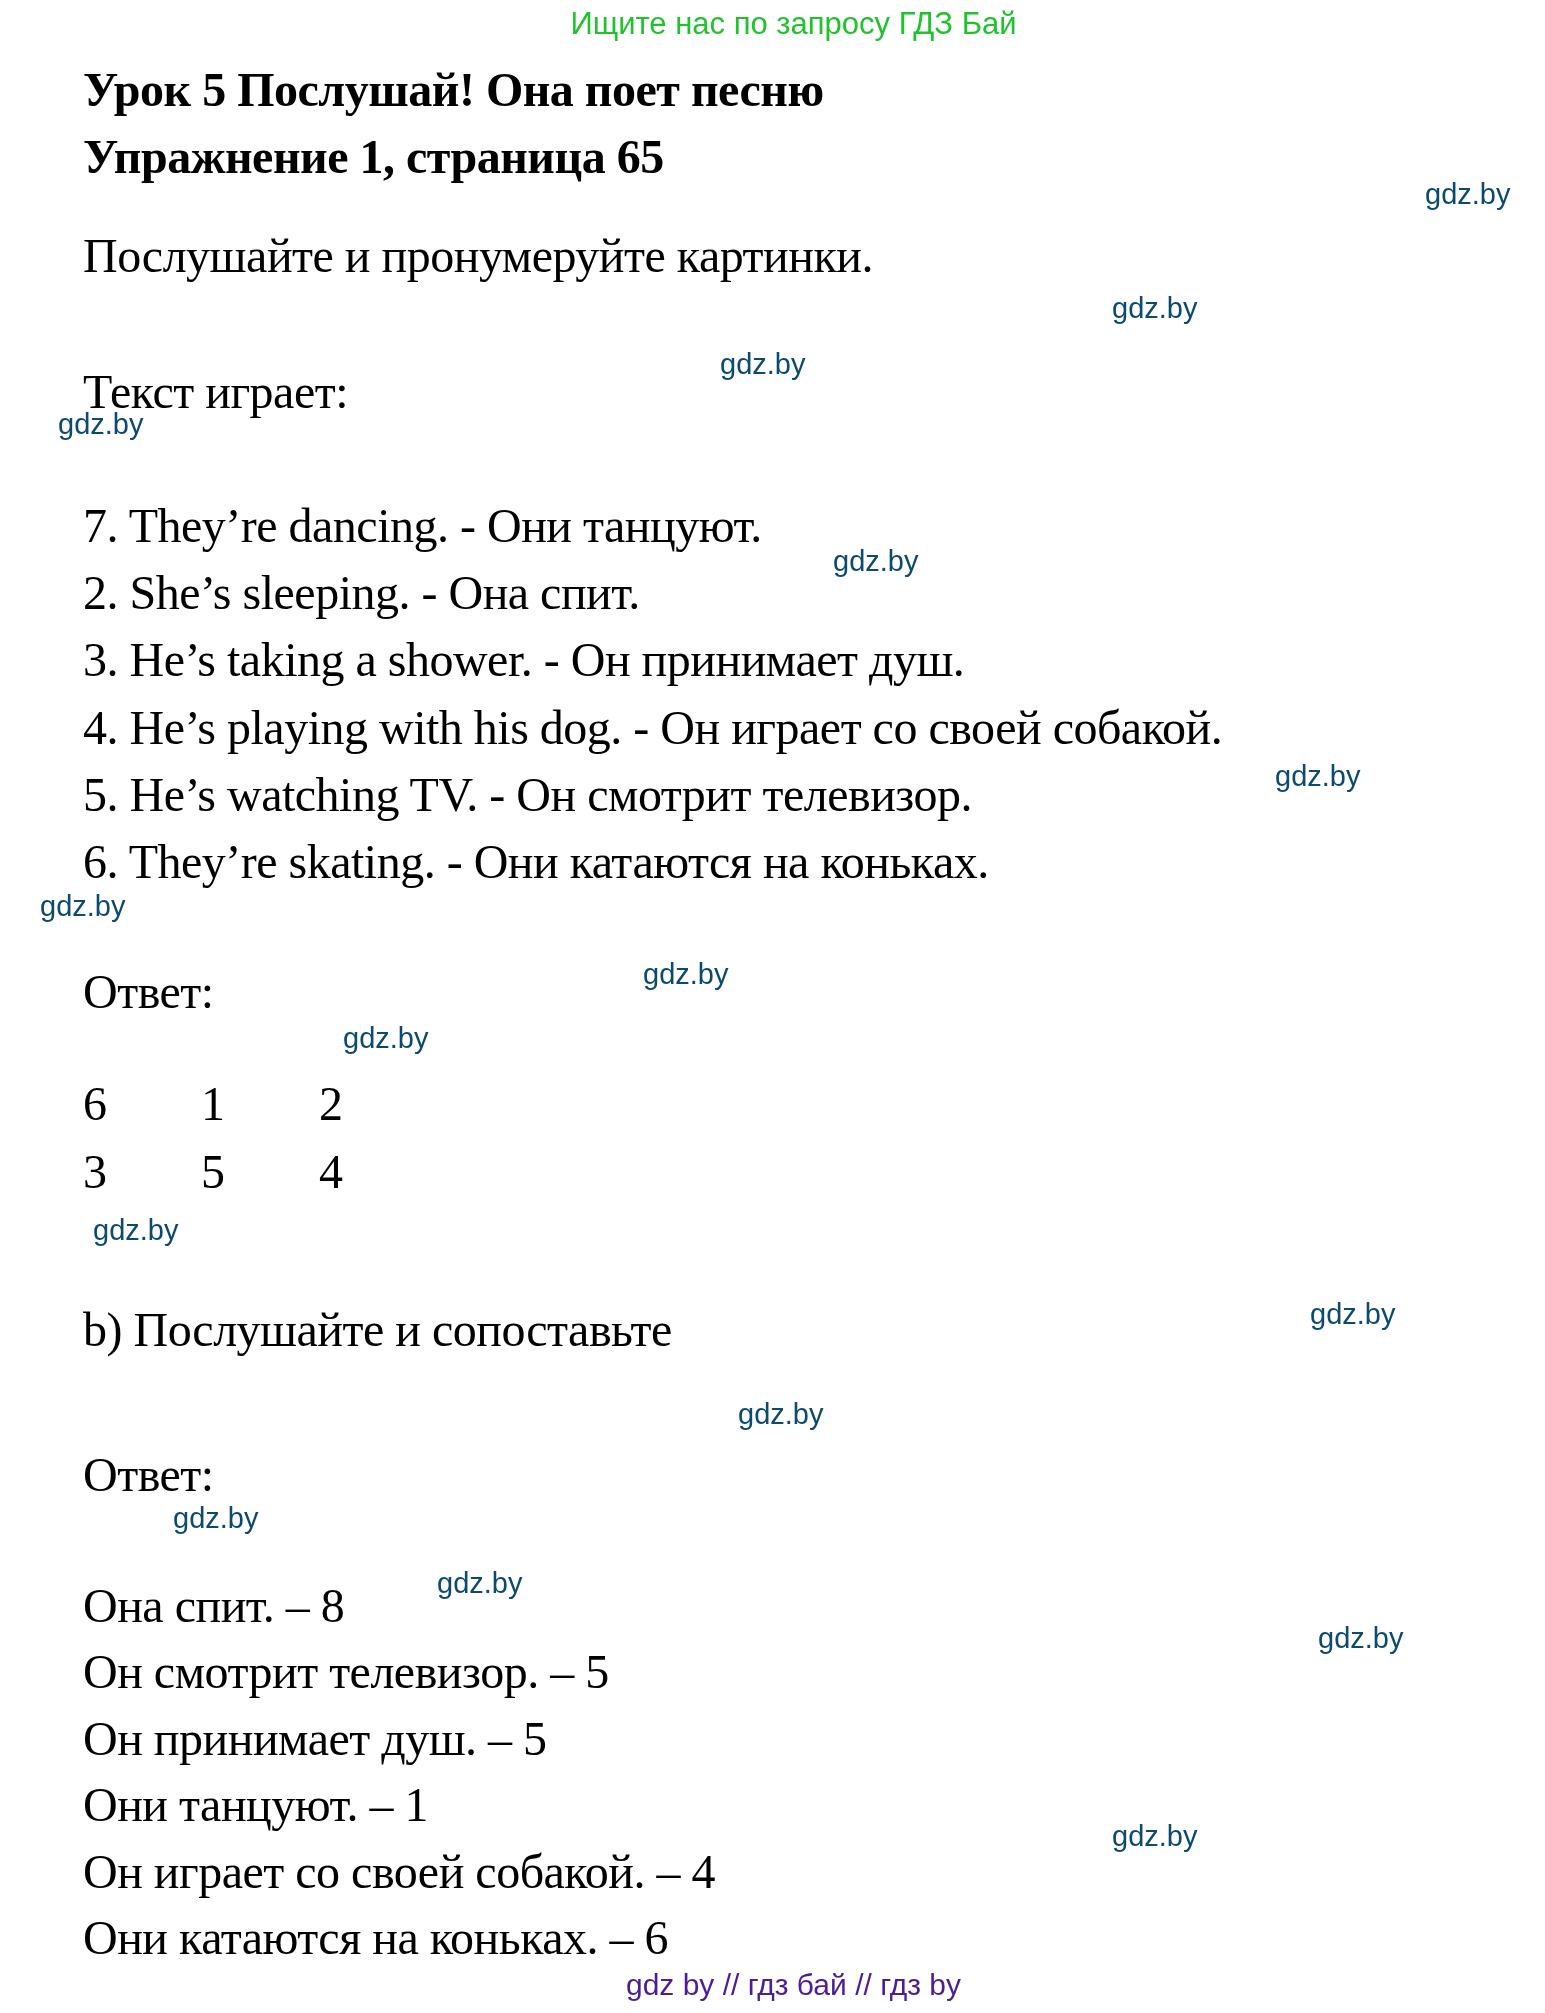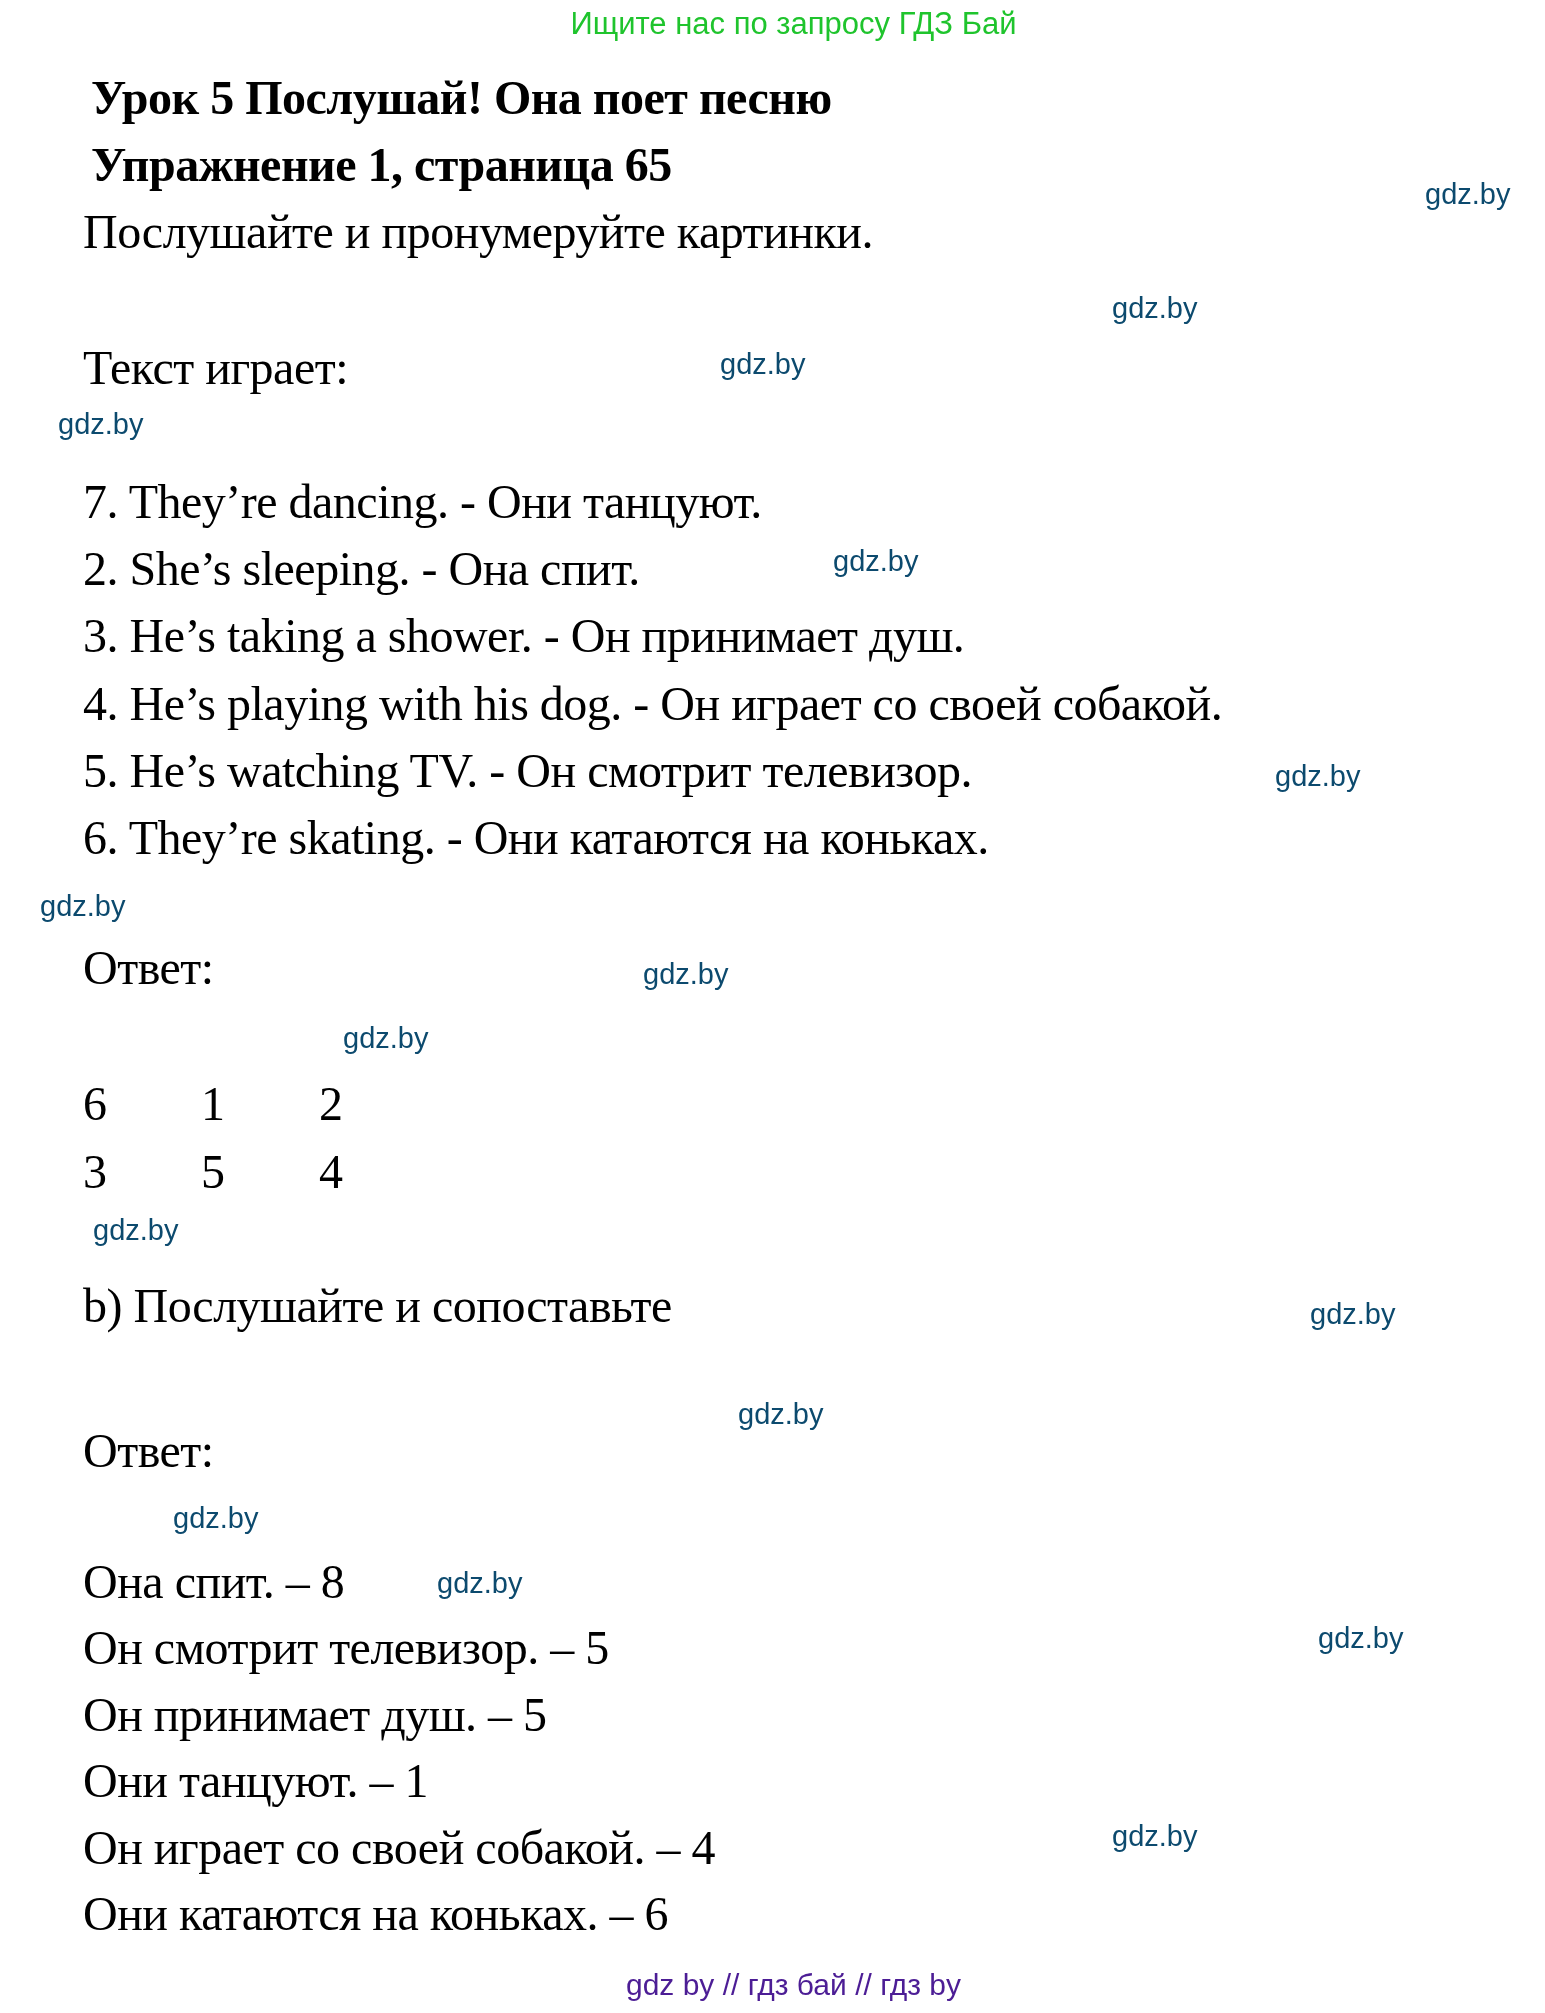--- a/index.html
+++ b/index.html
@@ -18,34 +18,35 @@
     top: 6px; left: 0; width: 100%;
     text-align: center;
     font-family: "Liberation Sans", "DejaVu Sans", sans-serif;
     font-size: 31px;
     color: #1fc42d;
     white-space: nowrap;
   }
   .title {
     position: absolute;
     left: 83px;
-    margin: 8px;
+    margin: 0;
     font-weight: 700;
     font-size: 48px;
     line-height: 1.1;
     white-space: nowrap;
     letter-spacing: -0.5px;
   }
   .line {
     position: absolute;
     left: 83px;
     font-size: 48px;
     line-height: 1.1;
     white-space: nowrap;
     letter-spacing: -0.5px;
+    margin-top: 24px;
   }
   .wm {
     position: absolute;
     font-family: "Liberation Sans", "DejaVu Sans", sans-serif;
     font-size: 29px;
     color: #0c4a6e;
     white-space: nowrap;
   }
   .grid-row { position: absolute; left: 83px; font-size: 48px; line-height: 1.1; }
   .grid-row .cell { display: inline-block; width: 118px; }

